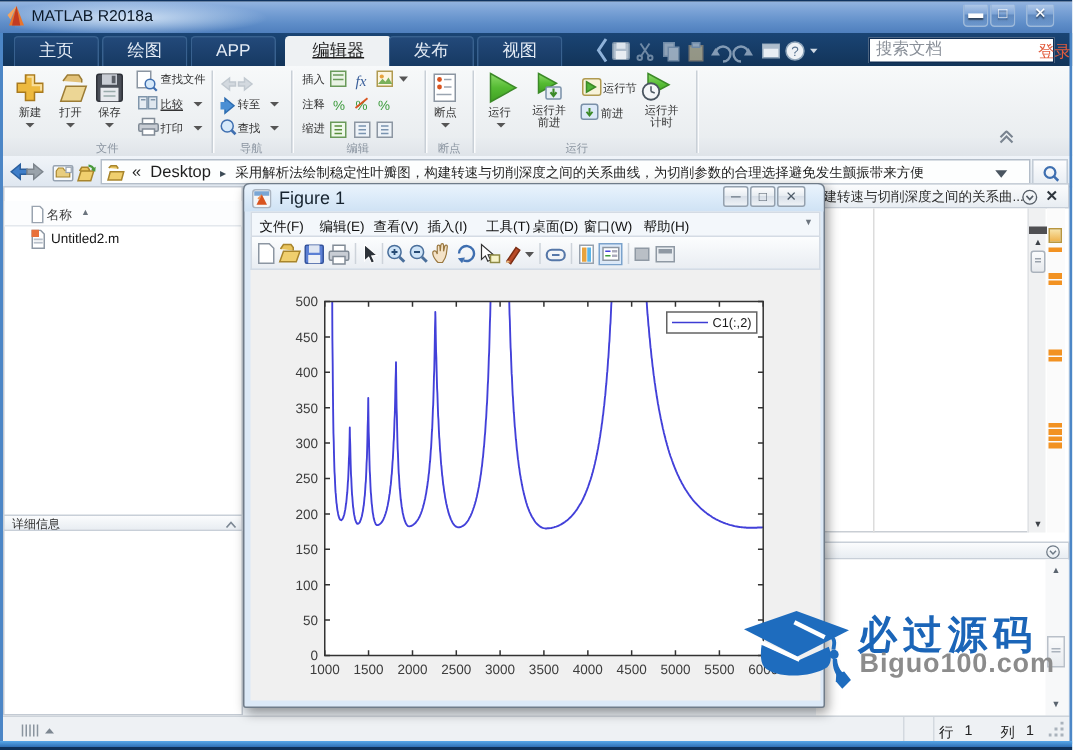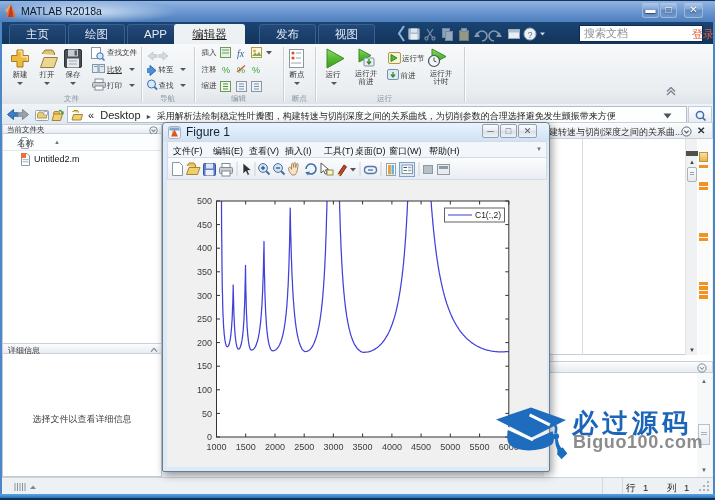--- a/index.html
+++ b/index.html
@@ -76,21 +76,21 @@
       </svg>
     <div id="ttext">MATLAB R2018a</div>
     <div class="wbtn" style="left:642px;width:17px;">▬</div>
     <div class="wbtn" style="left:660px;width:17px;">□</div>
     <div class="wbtn" style="left:684px;width:19px;">✕</div>
   </div>
   <div id="tabrow" class="abs">
     <div class="tab" style="left:9px;width:57px;">主页</div>
     <div class="tab" style="left:68px;width:57px;">绘图</div>
     <div class="tab" style="left:127px;width:57px;">APP</div>
-    <div class="tab active" style="left:174px;width:71px;text-decoration:underline;">编辑器</div>
+    <div class="tab active" style="left:190px;width:71px;text-decoration:underline;">编辑器</div>
     <div class="tab" style="left:259px;width:57px;">发布</div>
     <div class="tab" style="left:318px;width:57px;">视图</div>
     <div id="qat">
       <svg style="position:absolute;left:396px;top:3px" width="150" height="17" viewBox="0 0 150 17">
         <path d="M8 1 L3 8.5 L8 16" fill="none" stroke="#8fb2d9" stroke-width="2"></path>
         <g>
             <rect x="12.5" y="3.5" width="11" height="11" rx="1" fill="#aebdcc" stroke="#7d93a9"></rect>
             <rect x="15" y="3.5" width="6" height="4" fill="#dce4ec"></rect>
             <rect x="14.5" y="9" width="7" height="5.5" fill="#e8edf2"></rect>
           </g>
@@ -326,48 +326,41 @@
         <polygon points="0.5,0.5 8.5,0.5 4.5,5.5" fill="#4a5560"></polygon>
       </svg>
     <div style="position:absolute;left:688px;top:2px;width:24px;height:17px;background:linear-gradient(180deg,#fdfdfe,#e9eef3);border:1px solid #c3ccd6;">
       <svg style="position:absolute;left:6px;top:3px" width="12" height="12" viewBox="0 0 12 12">
           <circle cx="5" cy="5" r="3.6" fill="none" stroke="#3f6fb0" stroke-width="1.5"></circle>
           <line x1="7.6" y1="7.6" x2="10.5" y2="10.5" stroke="#3f6fb0" stroke-width="1.7"></line>
         </svg>
     </div>
   </div>
   <div id="leftpanel" class="abs">
-    <div class="phead" style="position:absolute;left:-1px;top:-1px;width:160px;height:10px;line-height:10px;padding-left:4px;"><span style="font-size:7.5px;position:relative;top:-2px;">当前文件夹</span>
-      <svg style="position:absolute;right:3px;top:1px" width="9" height="9" viewBox="0 0 11 11">
-          <circle cx="5.5" cy="5.5" r="4.6" fill="none" stroke="#7d8894" stroke-width="1.2"></circle>
-          <path d="M3.2 4.5 L5.5 7 L7.8 4.5" fill="none" stroke="#7d8894" stroke-width="1.4"></path>
-        </svg>
-    </div>
     <div style="position:absolute;left:0;top:9px;width:158px;height:17px;background:#fcfdfe;border-bottom:1px solid #e4e8ed;">
       <svg style="position:absolute;left:17px;top:3px" width="10" height="12" viewBox="0 0 10 12">
           <path d="M1.5 0.5 h5 l2 2 v9 h-7 z" fill="#fff" stroke="#9aa4b0"></path>
         </svg>
-      <span style="position:absolute;left:14px;top:4px;font-size:8.5px;color:#3a3a3a;text-align:center;">名称</span>
+      <span style="position:absolute;left:28px;top:4px;font-size:8.5px;color:#3a3a3a;text-align:center;">名称</span>
       <span style="position:absolute;left:51px;top:5px;font-size:6px;color:#6b747e;">▲</span>
     </div>
     <div style="position:absolute;left:0;top:28px;width:158px;height:14px;">
       <svg style="position:absolute;left:17px;top:0px" width="11" height="13" viewBox="0 0 11 13">
           <path d="M1.5 0.5 h5.5 l2.5 2.5 v9.5 h-8 z" fill="#fff" stroke="#8f99a5"></path>
           <rect x="1" y="0" width="5" height="5" fill="#e8703a"></rect>
           <rect x="2.5" y="6" width="6" height="1.2" fill="#b8c0ca"></rect>
           <rect x="2.5" y="8.2" width="6" height="1.2" fill="#b8c0ca"></rect>
         </svg>
       <span style="position:absolute;left:31px;top:1px;font-size:9px;color:#141414;">Untitled2.m</span>
     </div>
     <div class="phead" style="position:absolute;left:-1px;top:218px;width:160px;height:11px;line-height:11px;padding-left:5px;"><span style="font-size:8px;">详细信息</span>
       <svg style="position:absolute;right:3px;top:3px" width="8" height="6" viewBox="0 0 9 7">
           <path d="M1 5.5 L4.5 1.5 L8 5.5" fill="none" stroke="#7d8894" stroke-width="1.3"></path>
         </svg>
     </div>
-    <div style="position:absolute;left:0;top:288px;width:158px;text-align:center;font-size:9px;color:#3c3c3c;">选择文件以查看详细信息</div>
   </div>
   <div id="rightpanel" class="abs">
     <div class="phead" style="position:absolute;left:-9px;top:-2px;width:169px;height:17px;line-height:17px;padding-left:4px;white-space:nowrap;overflow:hidden;"><span style="font-size:9px;">建转速与切削深度之间的关系曲...</span>
     </div>
     <svg style="position:absolute;left:128px;top:2px" width="11" height="11" viewBox="0 0 12 12">
         <circle cx="6" cy="6" r="5" fill="none" stroke="#555d66" stroke-width="1"></circle>
         <path d="M3.6 5 L6 7.6 L8.4 5" fill="none" stroke="#555d66" stroke-width="1.2"></path>
       </svg>
     <div style="position:absolute;left:144px;top:1px;font-size:10px;color:#2e353d;font-weight:bold;">✕</div>
 

